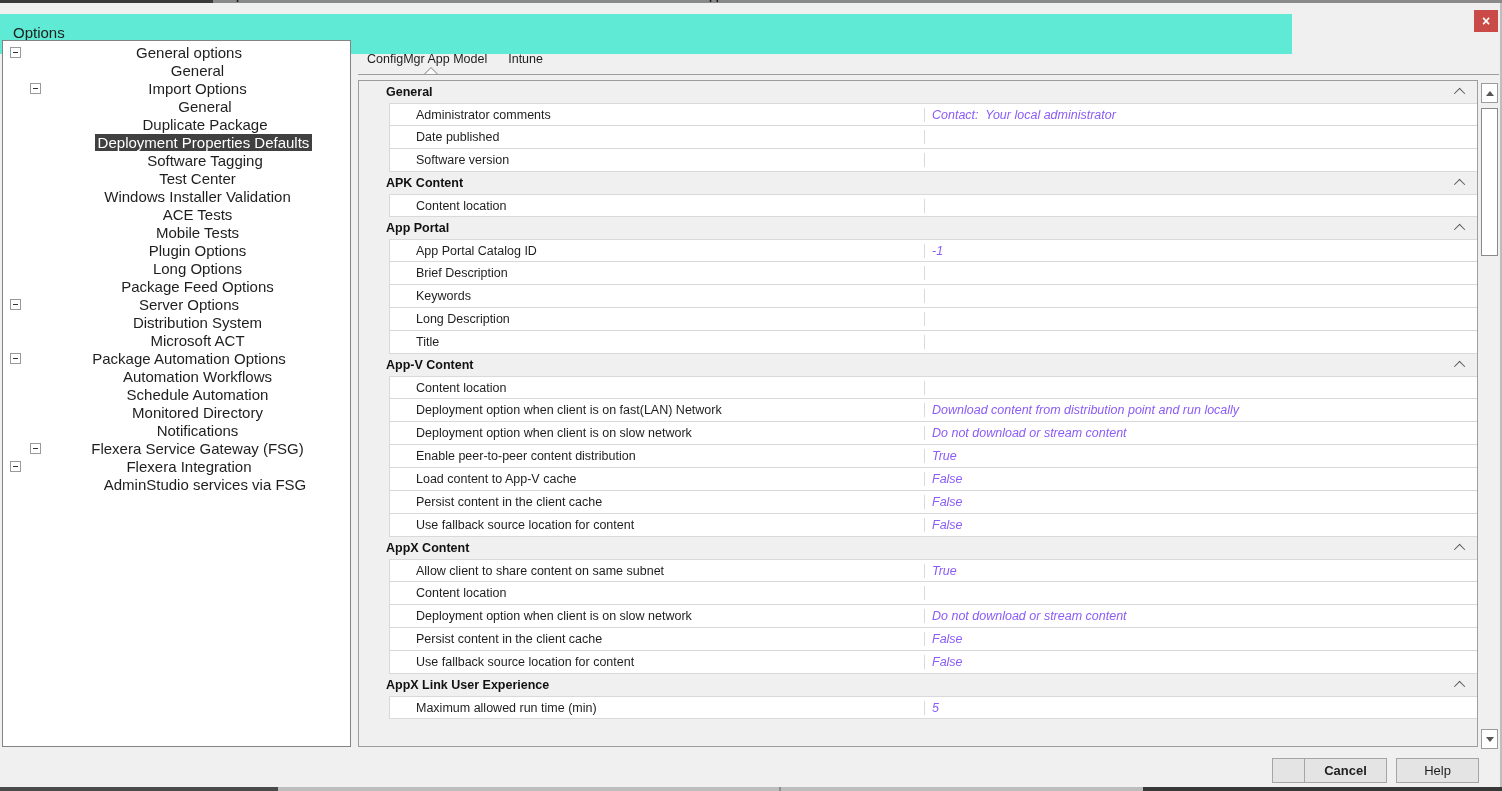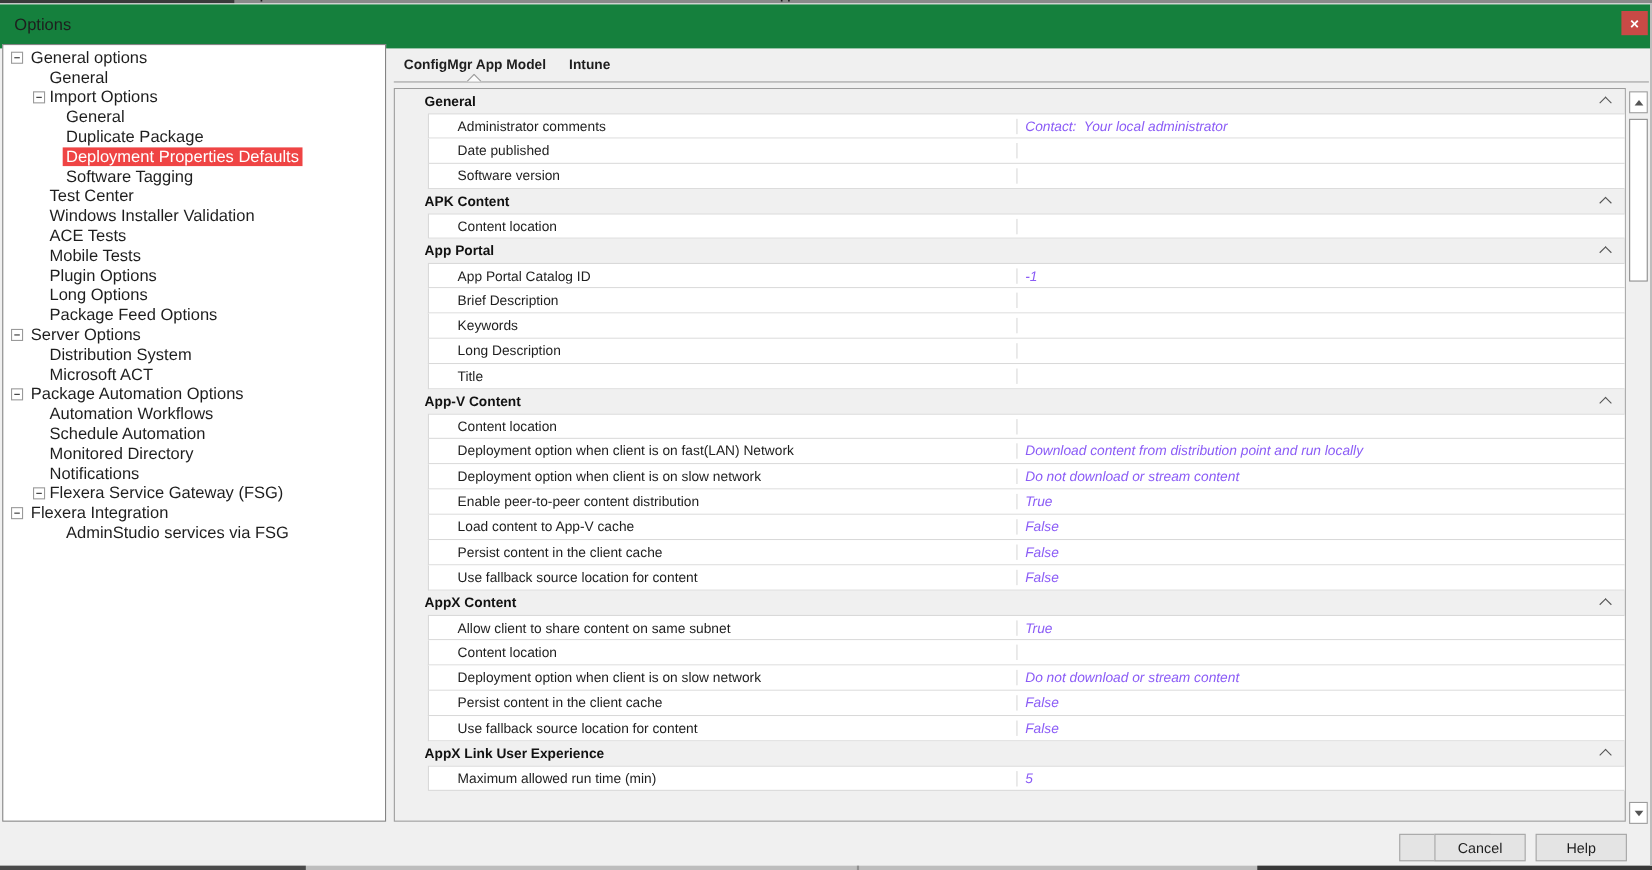--- a/index.html
+++ b/index.html
@@ -13,50 +13,50 @@
   #top-strip{position:absolute;left:0;top:0;width:1502px;height:3px;background:#8a8a8a;overflow:hidden;}
   #top-strip .dark-seg{position:absolute;left:0;top:0;width:213px;height:3px;background:#3a3a3a;}
   #top-strip .frag{position:absolute;top:-10px;font-size:11px;color:#1b1b1b;font-weight:bold;}
   #bottom-strip{position:absolute;left:0;top:787px;width:1502px;height:4px;background:#bdbdbd;}
   #bottom-strip .seg-left{position:absolute;left:0;top:0;width:278px;height:4px;background:#4a4a4a;}
   #bottom-strip .seg-right{position:absolute;left:1143px;top:0;width:359px;height:4px;background:#383838;}
   #bottom-strip .tick{position:absolute;left:779px;top:0;width:2px;height:4px;background:#8f8f8f;}
   #right-edge{position:absolute;left:1500px;top:3px;width:2px;height:784px;background:#bdbdbd;}
 
   
-  #titlebar{position:absolute;left:0;top:4px;width:1502px;height:40px;background:#15803d;}
+  #titlebar{position:absolute;left:0;top:14px;width:1292px;height:40px;background:#5eead4;}
   #dialog-title{position:absolute;left:13px;top:0;line-height:38px;font-size:15px;color:#1e1e1e;}
   #close-button{
     position:absolute;left:1474px;top:10px;width:24px;height:22px;
     background:#c94a46;color:#ffffff;display:flex;align-items:center;justify-content:center;
     font-size:14px;font-weight:bold;cursor:pointer;
   }
 
   
   #tree-panel{
     position:absolute;left:2px;top:40px;width:349px;height:707px;box-sizing:border-box;
     background:#ffffff;border:1px solid #848484;overflow:hidden;
   }
   #tree{padding-top:3px;}
-  .tree-item{position:relative;height:18px;line-height:18px;font-size:15px;white-space:nowrap;cursor:default;}
+  .tree-item{position:relative;height:18px;line-height:18px;font-size:15px;white-space:nowrap;cursor:default;text-align:center;}
   .tree-item .tree-label{display:inline-block;line-height:17px;}
   .lvl0 .tree-label{margin-left:25px;}
   .lvl1 .tree-label{margin-left:42px;}
   .lvl2 .tree-label{margin-left:57px;}
-  .tree-item.selected .tree-label{background:#ef4444;color:#ffffff;padding:0 3px;margin-left:54px;}
+  .tree-item.selected .tree-label{background:#404040;color:#ffffff;padding:0 3px;margin-left:54px;}
   .expander{
     position:absolute;top:3px;width:11px;height:11px;box-sizing:border-box;
     border:1px solid #9a9a9a;background:#ffffff;
   }
   .lvl0 > .expander{left:7px;}
   .lvl1 > .expander{left:27px;}
   .expander::after{content:"";position:absolute;left:2px;right:2px;top:4px;border-top:1px solid #333;}
 
   
-  #tabs{position:absolute;left:367px;top:48px;height:22px;display:flex;gap:21px;font-weight:bold;}
+  #tabs{position:absolute;left:367px;top:48px;height:22px;display:flex;gap:21px;}
   .tab{font-size:12.5px;line-height:22px;color:#1e1e1e;cursor:pointer;}
   #tab-underline{position:absolute;left:358px;top:74px;width:1141px;height:1px;background:#9d9d9d;}
   #tab-notch{position:absolute;left:423px;top:67px;width:18px;height:7px;overflow:hidden;}
   #tab-notch .diamond{
     width:10px;height:10px;margin:2px 0 0 3px;background:#fbfbfb;
     border:1px solid #9d9d9d;transform:rotate(45deg);box-sizing:border-box;
   }
 
   
   #grid{
@@ -102,21 +102,21 @@
   }
 
   
   .dlg-btn{
     position:absolute;top:758px;width:83px;height:25px;box-sizing:border-box;
     background:#e4e4e4;border:1px solid #a5a5a5;
     display:flex;align-items:center;justify-content:center;
     font-size:13px;color:#1e1e1e;cursor:pointer;
   }
   #btn-ok{left:1272px;text-align:center;}
-  #btn-cancel{left:1304px;}
+  #btn-cancel{left:1304px;font-weight:bold;}
   #btn-help{left:1396px;}
 </style>
 </head>
 <body>
 
 <div id="top-strip">
   <div class="dark-seg"></div>
 <span class="frag" style="left: 222px;">Reports</span>
     <span class="frag" style="left: 695px;">Support</span>
   </div>

